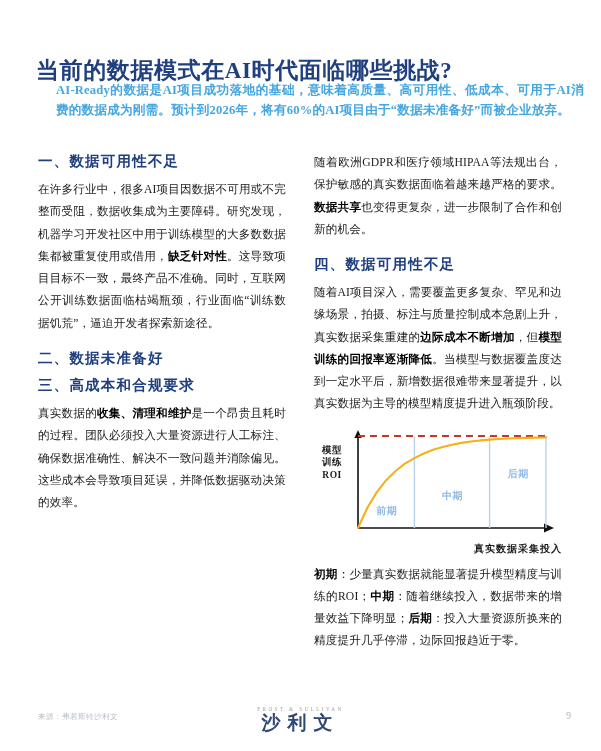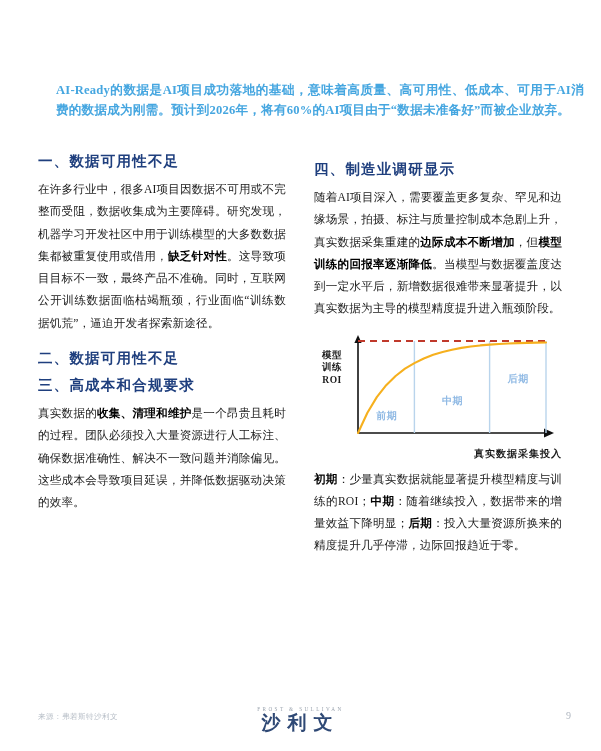--- a/index.html
+++ b/index.html
@@ -158,39 +158,41 @@
     letter-spacing: 7px;
     font-family: "Liberation Sans", sans-serif;
     line-height: 1.05;
   }
 </style>
 </head>
 <body>
 
 <div class="page">
 
+  <h1 class="title">当前的数据模式在AI时代面临哪些挑战?</h1>
 
   <div class="intro">AI-Ready的数据是AI项目成功落地的基础，意味着高质量、高可用性、低成本、可用于AI消费的数据成为刚需。预计到2026年，将有60%的AI项目由于“数据未准备好”而被企业放弃。</div>
 
   <div class="col col-left">
 
     <h2 class="section tight">一、数据可用性不足</h2>
     <p class="body"><span>在许多行业中，很多AI项目因数据不可用或不完整而受阻，数据收集成为主要障碍。研究发现，机器学习开发社区中用于训练模型的大多数数据集都被重复使用或借用，</span><b>缺乏针对性</b><span>。这导致项目目标不一致，最终产品不准确。同时，互联网公开训练数据面临枯竭瓶颈，行业面临“训练数据饥荒”，逼迫开发者探索新途径。</span></p>
 
-    <h2 class="section sp">二、数据可用性不足</h2>
+    <h2 class="section sp">二、数据未准备好</h2>
 
     <h2 class="section sp">三、高成本和合规要求</h2>
     <p class="body"><span>真实数据的</span><b>收集、清理和维护</b><span>是一个昂贵且耗时的过程。团队必须投入大量资源进行人工标注、确保数据准确性、解决不一致问题并消除偏见。这些成本会导致项目延误，并降低数据驱动决策的效率。</span></p>
 
   </div>
 
   <div class="col col-right">
 
-
-    <h2 class="section sp">四、制造业调研显示</h2>
+    <p class="body"><span>随着欧洲GDPR和医疗领域HIPAA等法规出台，保护敏感的真实数据面临着越来越严格的要求。</span><b>数据共享</b><span>也变得更复杂，进一步限制了合作和创新的机会。</span></p>
+
+    <h2 class="section sp">四、数据可用性不足</h2>
     <p class="body"><span>随着AI项目深入，需要覆盖更多复杂、罕见和边缘场景，拍摄、标注与质量控制成本急剧上升，真实数据采集重建的</span><b>边际成本不断增加</b><span>，但</span><b>模型训练的回报率逐渐降低</b><span>。当模型与数据覆盖度达到一定水平后，新增数据很难带来显著提升，以真实数据为主导的模型精度提升进入瓶颈阶段。</span></p>
 
     <div class="chart-wrap">
 
       <div class="chart-ylabel">
         <div>模型</div>
         <div>训练</div>
         <div>ROI</div>
       </div>
 

